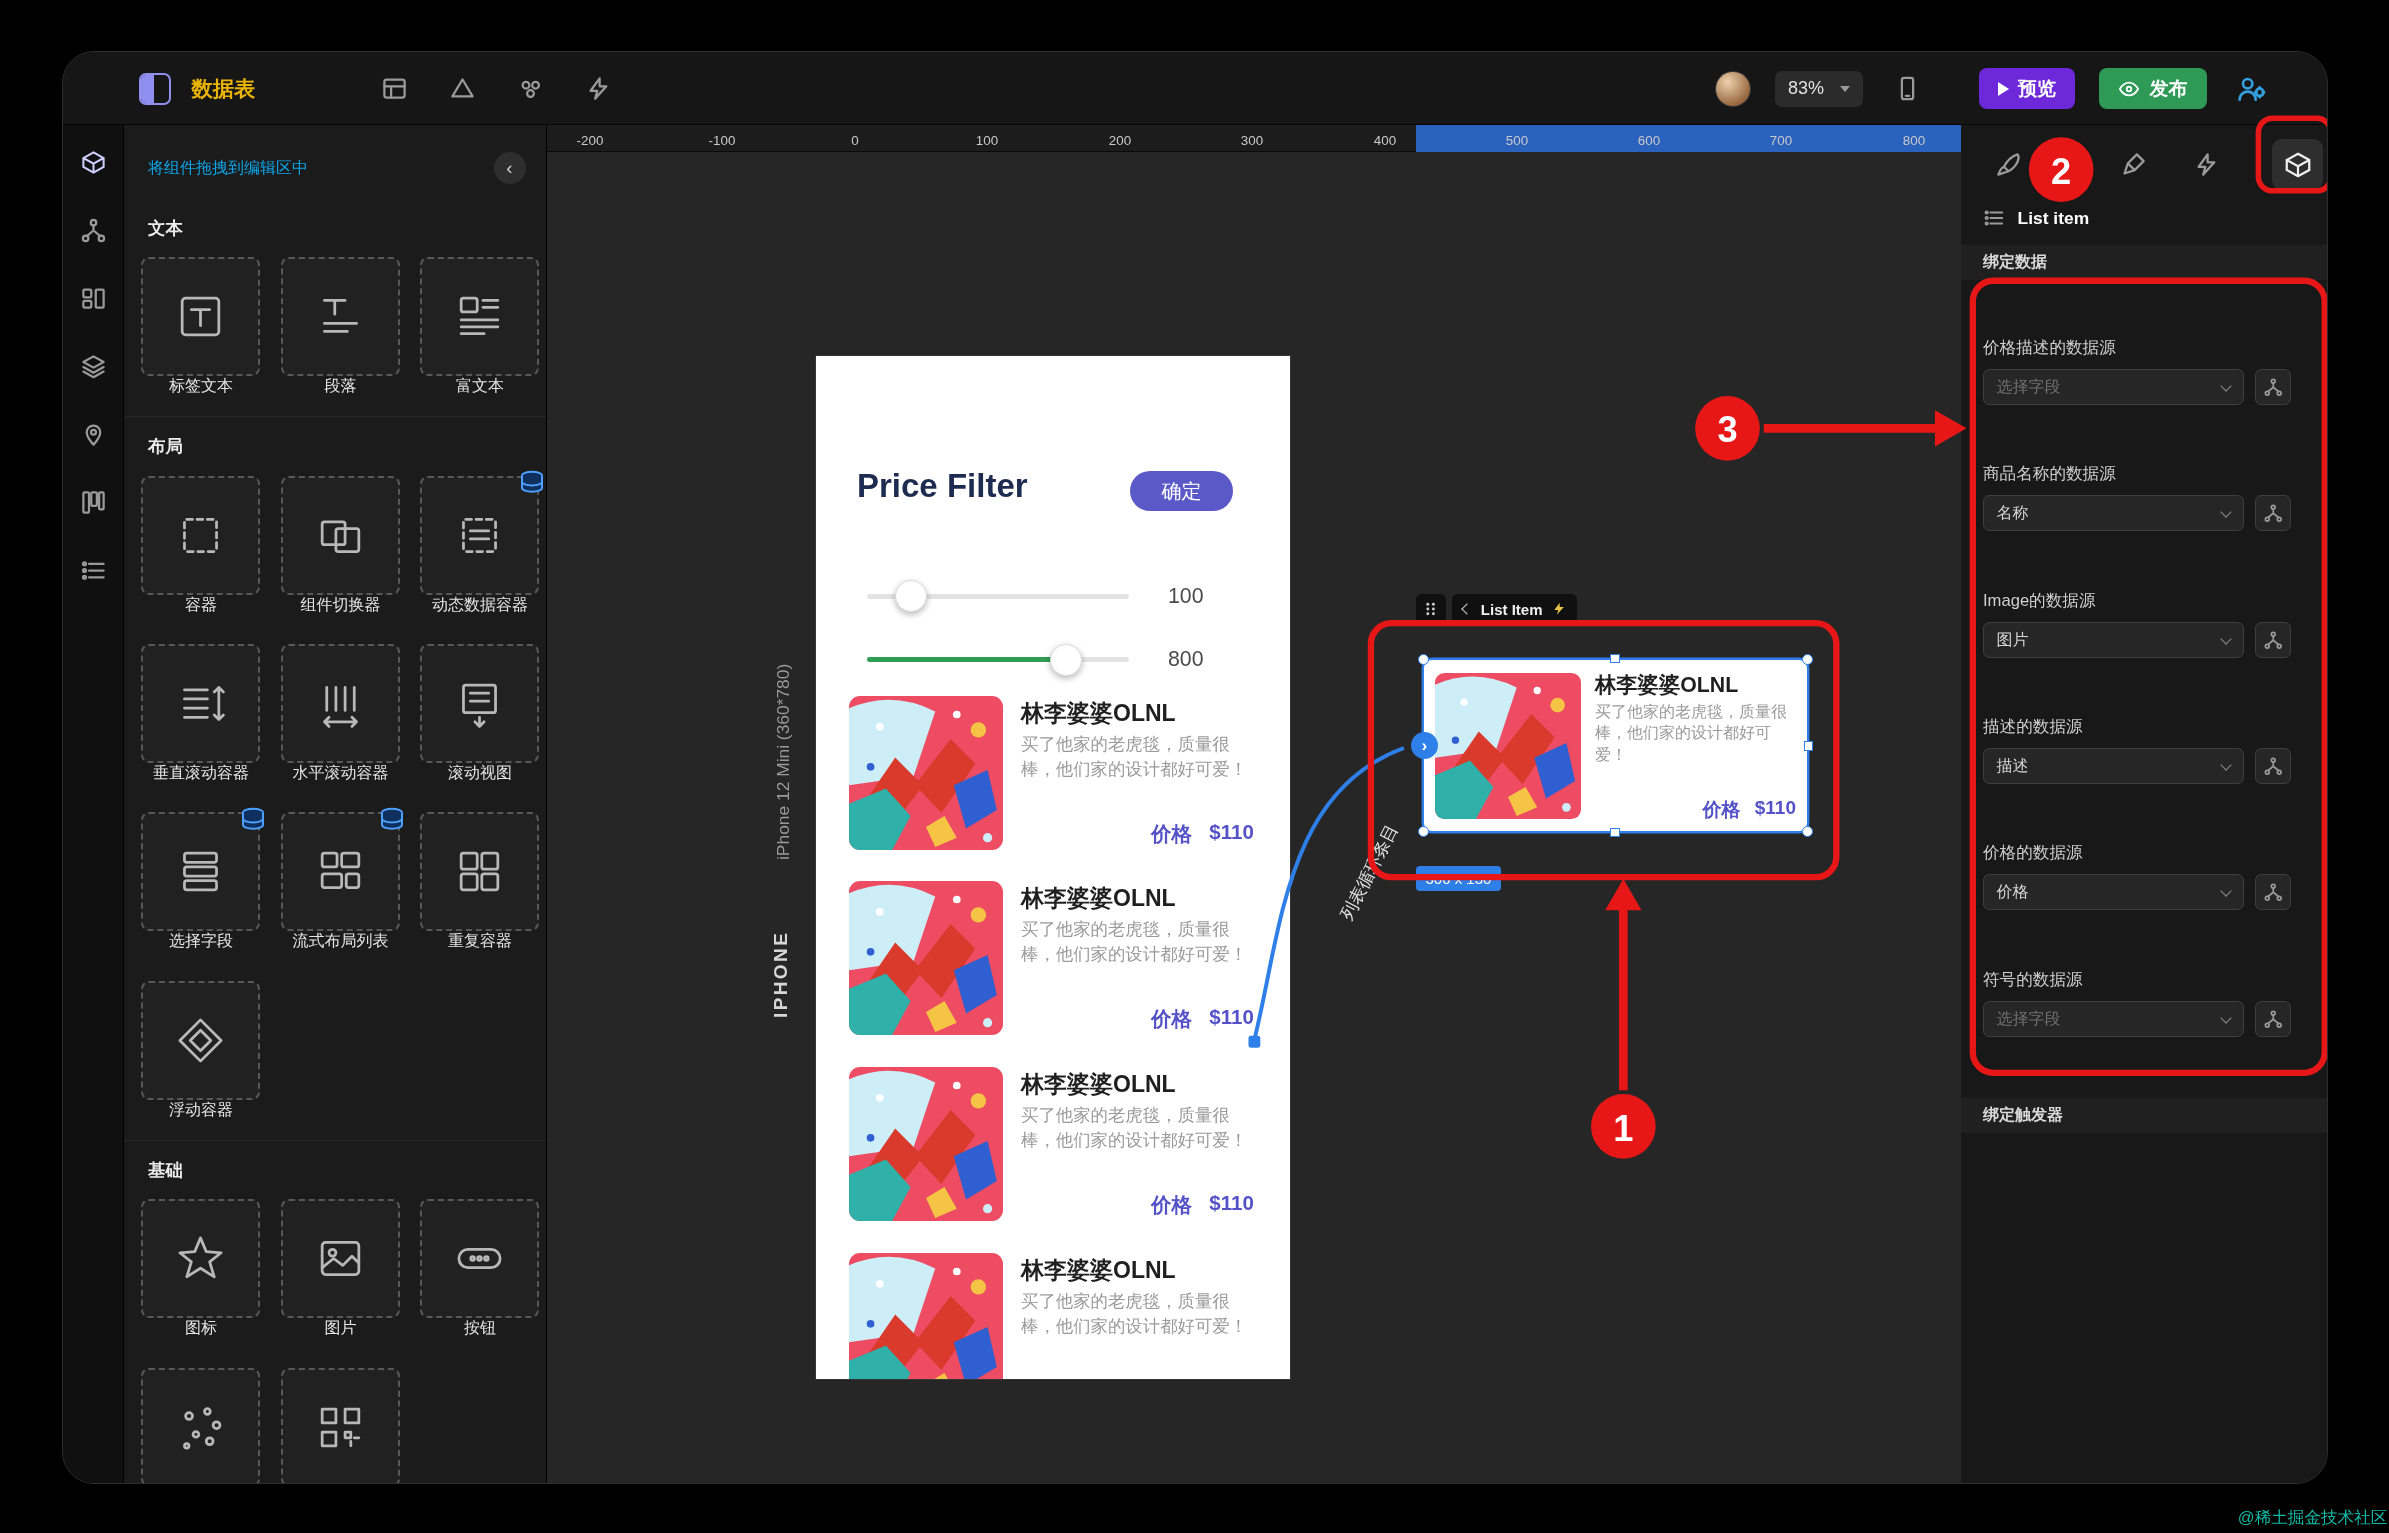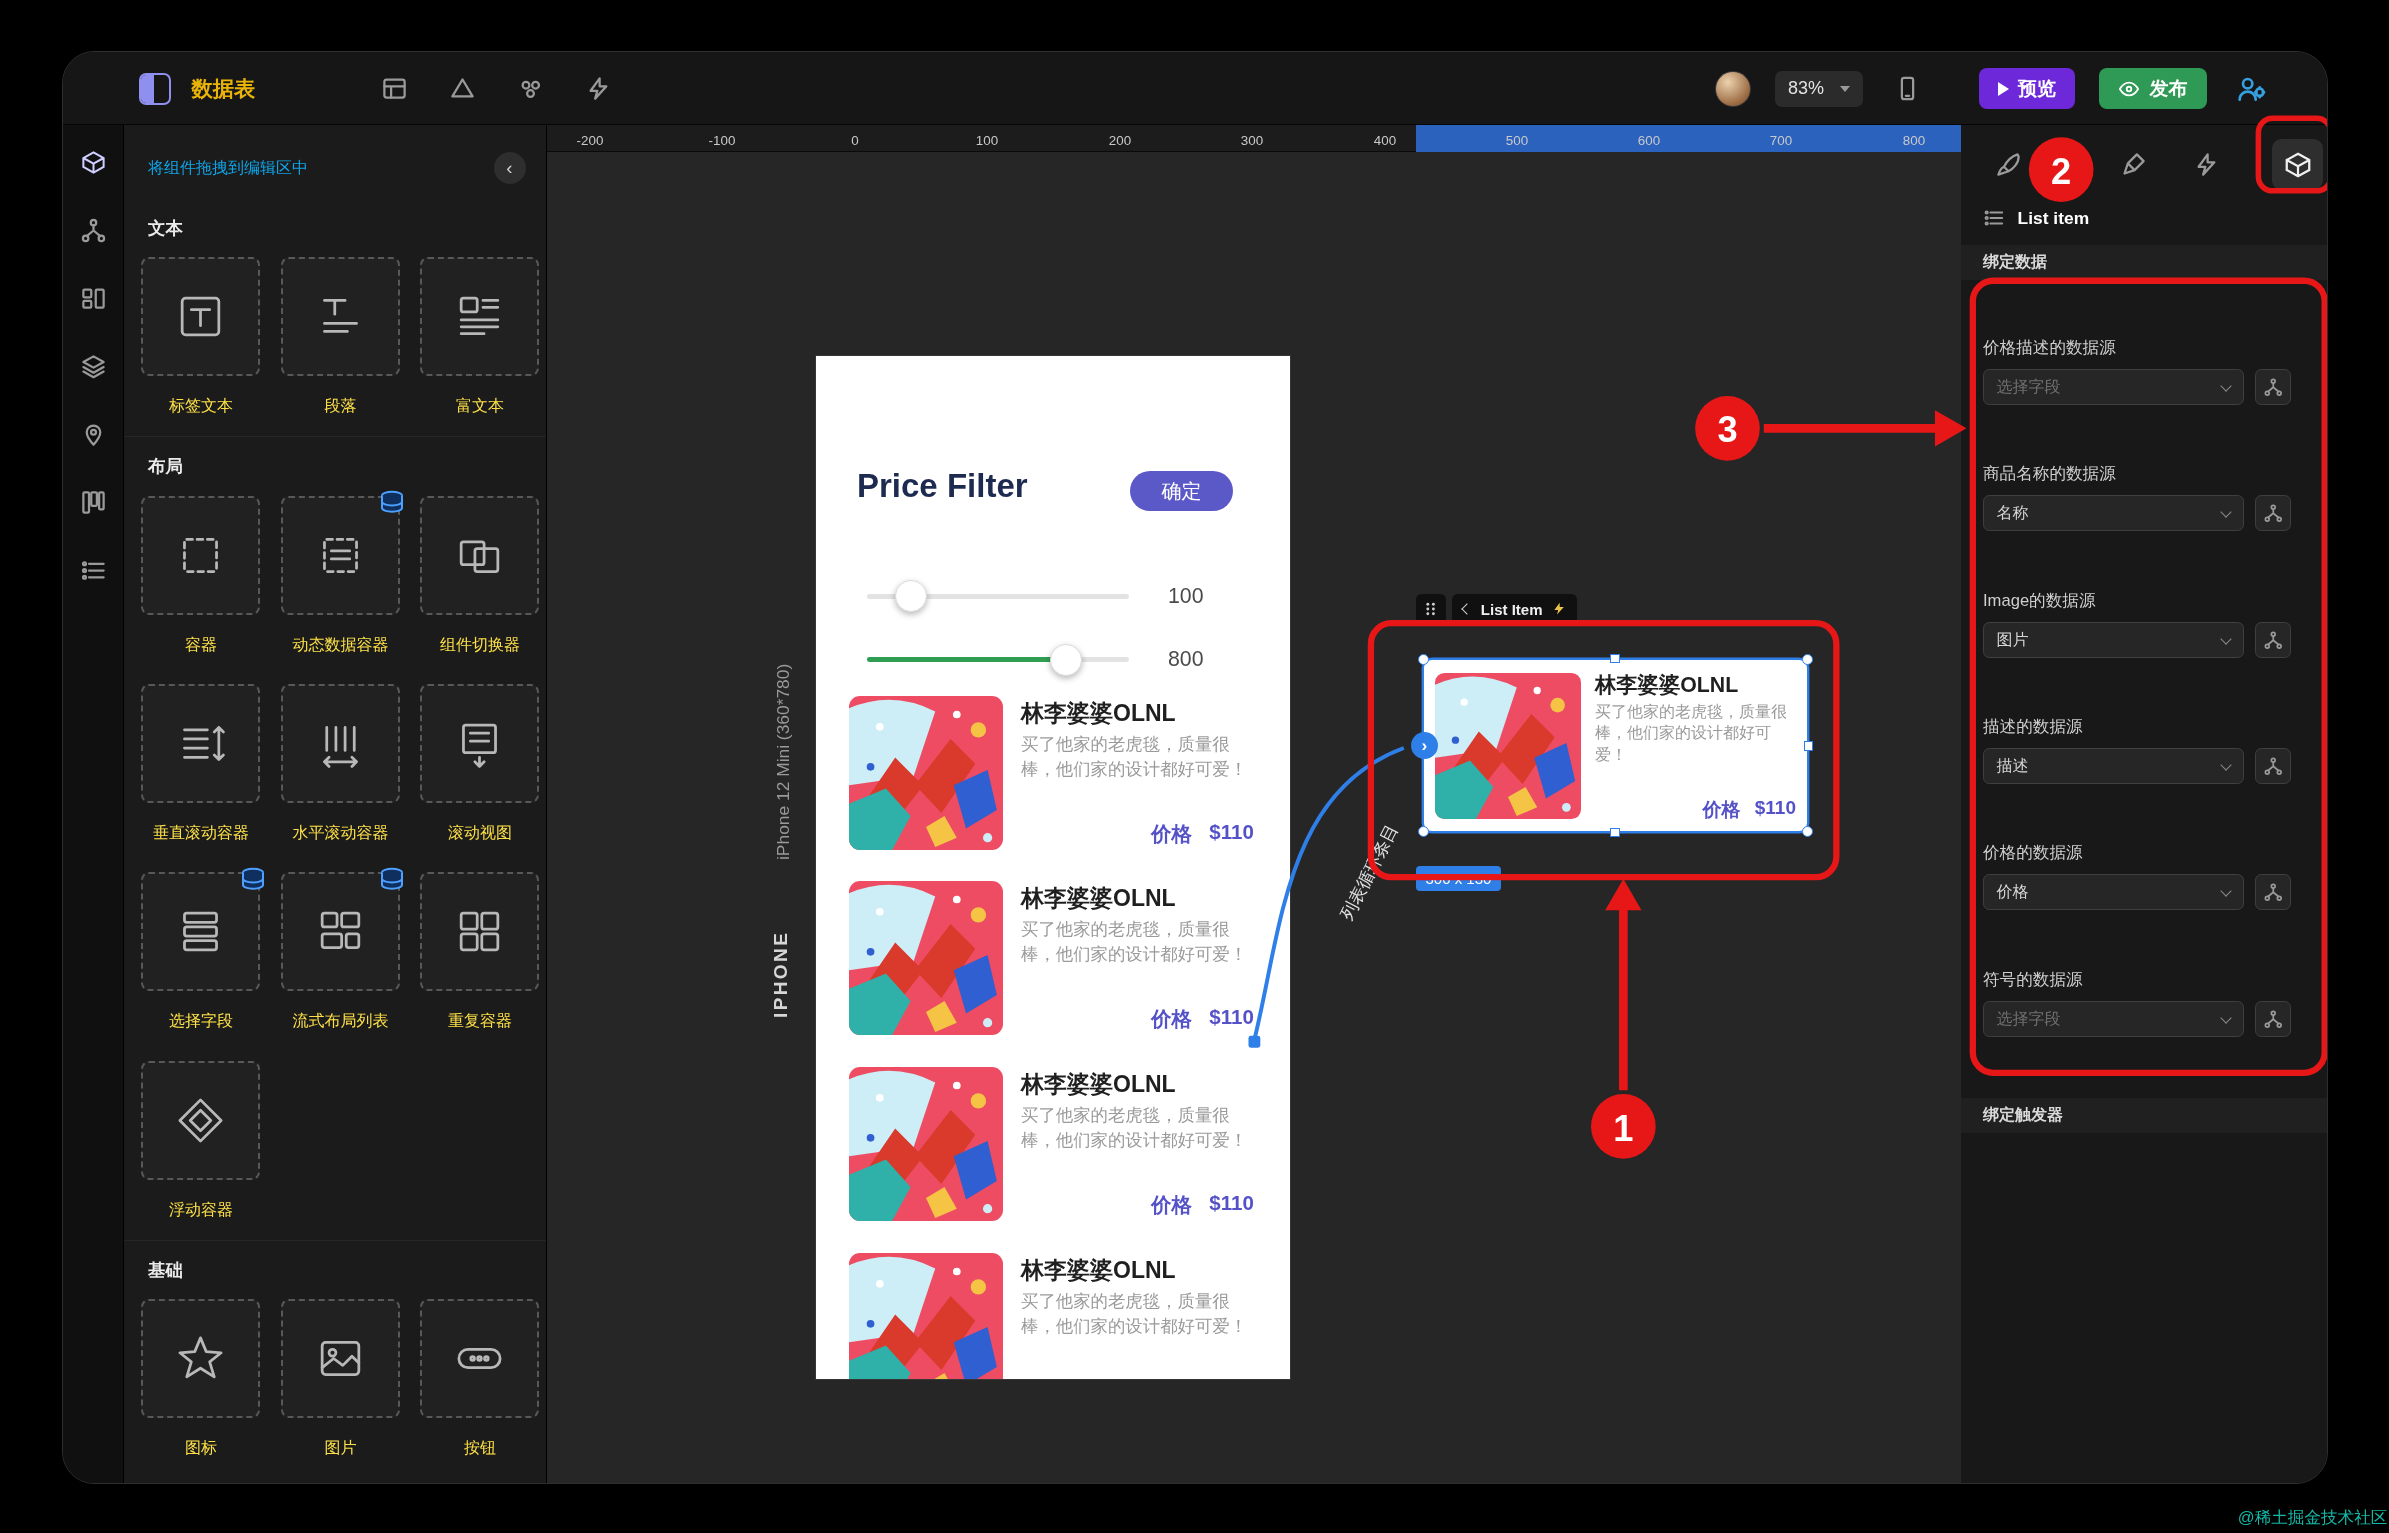--- a/index.html
+++ b/index.html
@@ -29,21 +29,21 @@
   
   .components{position:absolute;left:61px;top:73px;bottom:0;width:423px;background:#1b1b1b;border-right:0.8px solid #000;overflow:hidden;z-index:4}
   .comp-head{display:flex;align-items:center;justify-content:space-between;padding:27px 20.5px 14.2px 24px}
   .comp-head-text{color:#0ea5e9;font-size:16px}
   .collapse-btn{width:32px;height:32px;border-radius:50%;background:#2e2e2e;color:#cfcfcf;display:flex;align-items:center;justify-content:center;font-size:19px}
   .sec-title{color:#ececec;font-size:17.4px;font-weight:700;padding:17.4px 0 4.7px 24px;border-top:0.8px solid #262626;margin-top:11px}
   .sec-title.first{border-top:none;margin-top:0}
   .tile-grid{display:grid;grid-template-columns:repeat(3,119px);column-gap:20.5px;row-gap:28.4px;padding:12.6px 0 8px 17.4px}
   .cell{width:119px}
   .tile{width:119px;height:119px;border:2.4px dashed #585858;border-radius:8px;background:#212121;display:flex;align-items:center;justify-content:center;position:relative}
-  .tile-label{margin-top:20px;text-align:center;font-size:16px;color:#fde047;white-space:nowrap}
+  .tile-label{margin-top:0;text-align:center;font-size:16px;color:#e5e5e5;white-space:nowrap}
   .tic{stroke:#b8b8b8;fill:none;stroke-width:2.4;stroke-linecap:round;stroke-linejoin:round;width:55px;height:55px}
   .db-badge{position:absolute;right:-9.5px;top:-9.5px;width:30px;height:30px}
 
   
   .canvas{position:absolute;left:484px;top:73px;bottom:0;width:1414px;background:#262626;overflow:hidden;z-index:3}
   .ruler{position:absolute;left:0;top:0;width:100%;height:27px;background:#1c1c1c;border-bottom:0.8px solid #0a0a0a}
   .ruler-band{position:absolute;left:869px;width:545px;top:0;height:27px;background:#2b62bd;z-index:1}
   .tick{position:absolute;bottom:3.2px;transform:translateX(-50%);font-size:13.4px;color:#c9c9c9;z-index:2}
 
   .phone{position:absolute;left:269px;top:231px;width:474px;height:1023px;background:#fff;overflow:hidden;box-shadow:0 0 0 0.8px #3b3b3b}
@@ -263,40 +263,40 @@
       <div class="cell">
         <div class="tile">
             <svg class="tic" viewBox="0 0 48 48">
               <rect x="10" y="10" width="28" height="28" rx="2" stroke-dasharray="5 4"></rect>
             </svg>
           </div>
         <div class="tile-label">容器</div>
       </div>
       <div class="cell">
         <div class="tile">
+            <svg class="tic" viewBox="0 0 48 48">
+              <rect x="8" y="12" width="20" height="20" rx="2"></rect>
+              <rect x="20" y="18" width="20" height="20" rx="2"></rect>
+            </svg>
+          </div>
+        <div class="tile-label">组件切换器</div>
+      </div>
+      <div class="cell">
+        <div class="tile">
           <svg class="tic" viewBox="0 0 48 48">
               <rect x="10" y="10" width="28" height="28" rx="2" stroke-dasharray="5 4"></rect>
               <path d="M16 20 H32 M16 27 H32"></path>
             </svg>
           <svg class="db-badge" viewBox="0 0 24 24">
               <ellipse cx="12" cy="6" rx="8" ry="3" fill="#0f2f5f" stroke="#4da0ff" stroke-width="1.6"></ellipse>
               <path d="M4 6 V16 a8 3 0 0 0 16 0 V6" fill="#0f2f5f" stroke="#4da0ff" stroke-width="1.6"></path>
               <path d="M4 11 a8 3 0 0 0 16 0" fill="none" stroke="#4da0ff" stroke-width="1.6"></path>
             </svg>
         </div>
         <div class="tile-label">动态数据容器</div>
-      </div>
-      <div class="cell">
-        <div class="tile">
-            <svg class="tic" viewBox="0 0 48 48">
-              <rect x="8" y="12" width="20" height="20" rx="2"></rect>
-              <rect x="20" y="18" width="20" height="20" rx="2"></rect>
-            </svg>
-          </div>
-        <div class="tile-label">组件切换器</div>
       </div>
 
       <div class="cell">
         <div class="tile">
             <svg class="tic" viewBox="0 0 48 48">
               <path d="M10 12 H30 M10 20 H30 M10 28 H30 M10 36 H30 M40 10 V38 M36 14 L40 10 L44 14 M36 34 L40 38 L44 34"></path>
             </svg>
           </div>
         <div class="tile-label">垂直滚动容器</div>
       </div>

